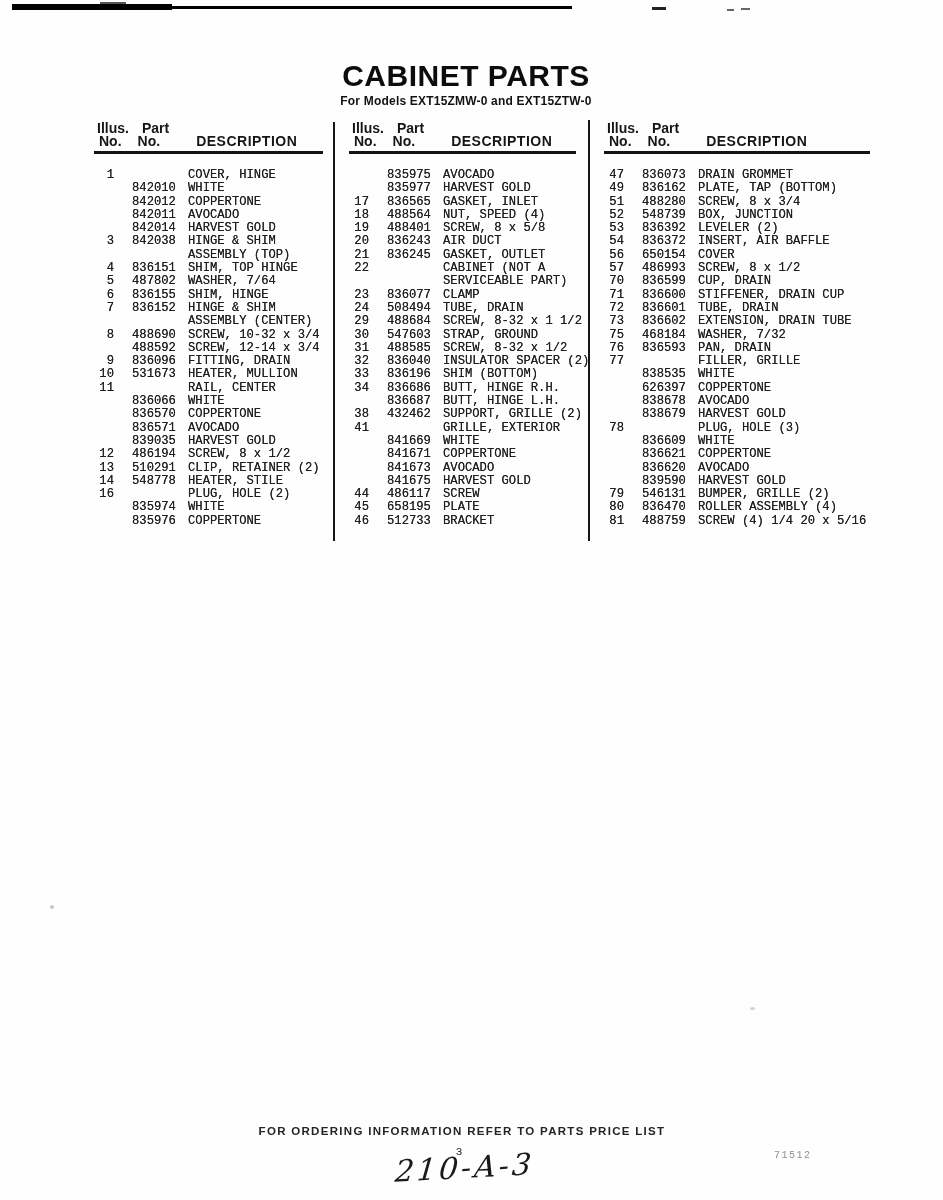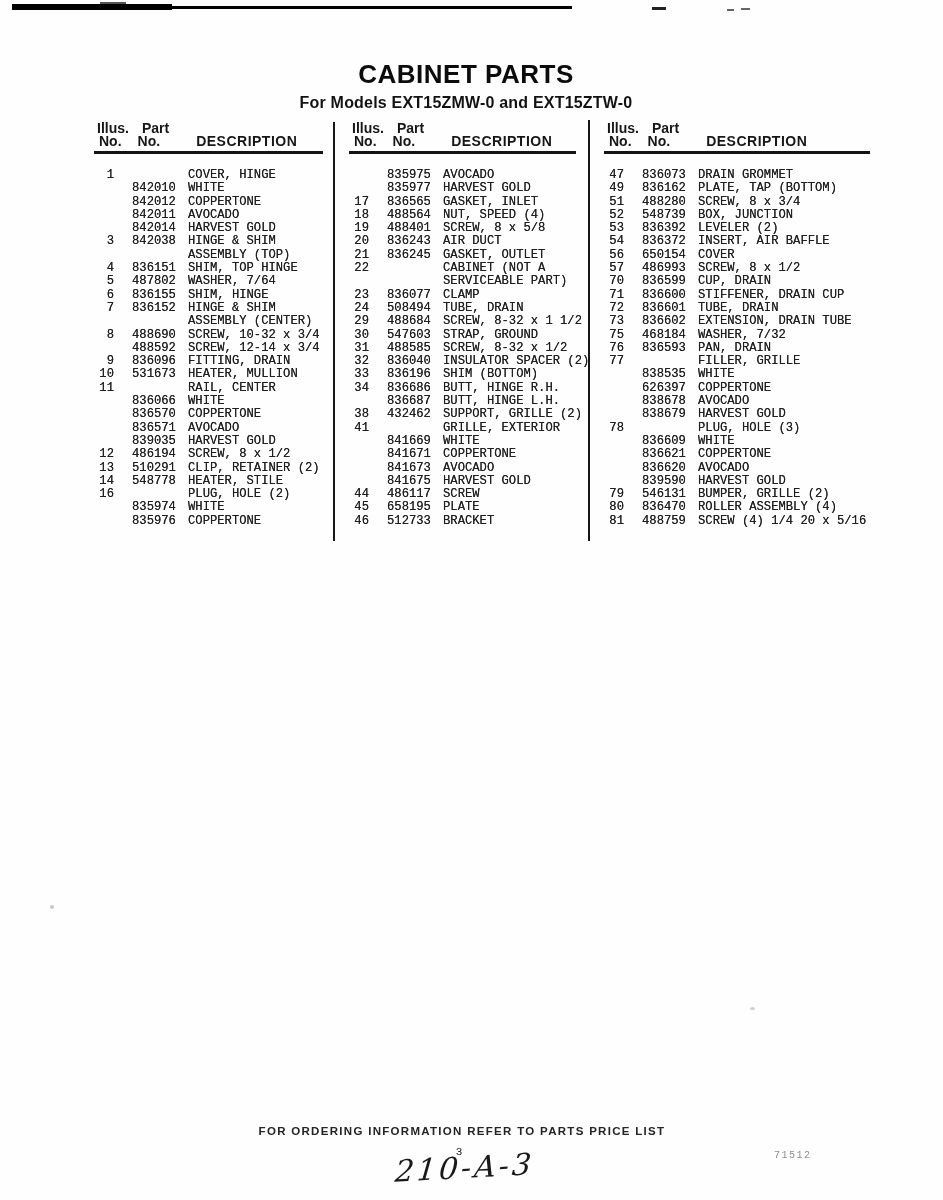--- a/index.html
+++ b/index.html
@@ -13,28 +13,28 @@
   }
 
   
   .artifact { position:absolute; background:#000; }
 
   
   .doc-title {
     position:absolute; top:59px; left:0; width:932px;
     text-align:center;
     font-family:"Liberation Sans", sans-serif;
-    font-weight:bold; font-size:26px; letter-spacing:0.5px;
+    font-weight:bold; font-size:30px; letter-spacing:0.5px;
     color:#0c0c0c;
   }
   .doc-subtitle {
     position:absolute; top:94px; left:0; width:932px;
     text-align:center;
     font-family:"Liberation Sans", sans-serif;
-    font-weight:bold; font-size:16px; letter-spacing:0.2px;
+    font-weight:bold; font-size:12px; letter-spacing:0.2px;
     color:#121212;
   }
 
   
   .parts-table {
     position:absolute; left:90px; top:122px; width:780px;
     display:flex;
   }
   .pcol { box-sizing:border-box; }
   .pcol.c0 { width:243px; padding-left:4px; }

